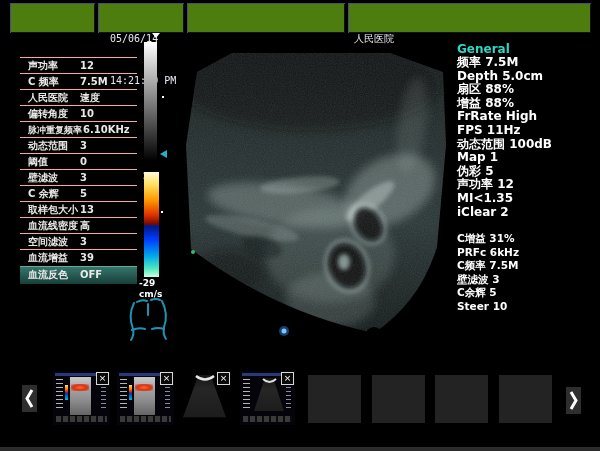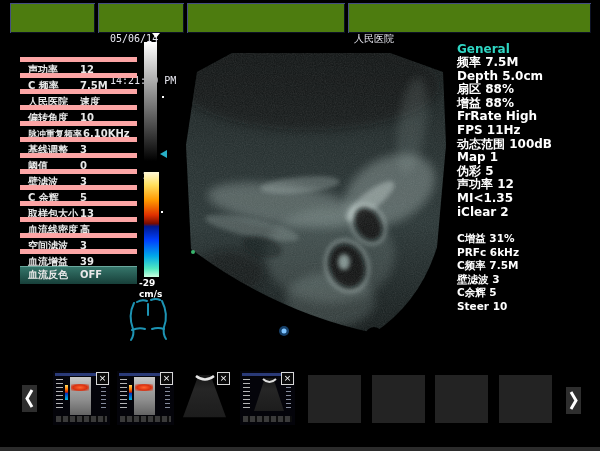--- a/index.html
+++ b/index.html
@@ -13,21 +13,21 @@
   #tbp1{left:10px;width:85px;}
   #tbp2{left:98px;width:86px;}
   #tbp3{left:187px;width:158px;}
   #tbp4{left:348px;width:243px;}
   #tbp4 .tb-text{padding-left:6px;}
   .gray-marker{position:absolute;left:152px;top:33px;width:0;height:0;
                border-left:4px solid transparent;border-right:4px solid transparent;
                border-top:5px solid #fff;}
   
   .lp{position:absolute;left:20px;top:57px;width:117px;}
-  .lp-row{position:absolute;left:0;width:117px;height:16px;border-top:5px solid #fca5a5;
+  .lp-row{position:absolute;left:0;width:117px;height:16px;border-top:1px solid #fca5a5;
           font-size:10px;font-weight:bold;line-height:16px;}
   .lp-row .lbl{position:absolute;left:8px;white-space:nowrap;}
   .lp-row .val{position:absolute;left:60px;white-space:nowrap;}
   .lp-row.active{background:linear-gradient(180deg,#35756a,#173f39);
                  border-top:1px solid #6aa89d;height:17px;}
   
   .graybar{position:absolute;left:144px;top:42px;width:13px;height:119px;
            background:linear-gradient(180deg,#ffffff,#000000);}
   .colorbar{position:absolute;left:144px;top:172px;width:15px;height:105px;
             background:linear-gradient(180deg,#fff8d8 0%,#ffe060 12%,#ff9800 27%,
@@ -108,21 +108,21 @@
       </div>
     <div class="lp-row" style="top:48px">
         <span class="lbl">偏转角度</span>
         <span class="val">10</span>
       </div>
     <div class="lp-row" style="top:64px">
         <span class="lbl" style="font-size:9px">脉冲重复频率</span>
         <span class="val" style="left:63px">6.10KHz</span>
       </div>
     <div class="lp-row" style="top:80px">
-        <span class="lbl">基线调整</span>
+        <span class="lbl">动态范围</span>
         <span class="val">3</span>
       </div>
     <div class="lp-row" style="top:96px">
         <span class="lbl">阈值</span>
         <span class="val">0</span>
       </div>
     <div class="lp-row" style="top:112px">
         <span class="lbl">壁滤波</span>
         <span class="val">3</span>
       </div>

